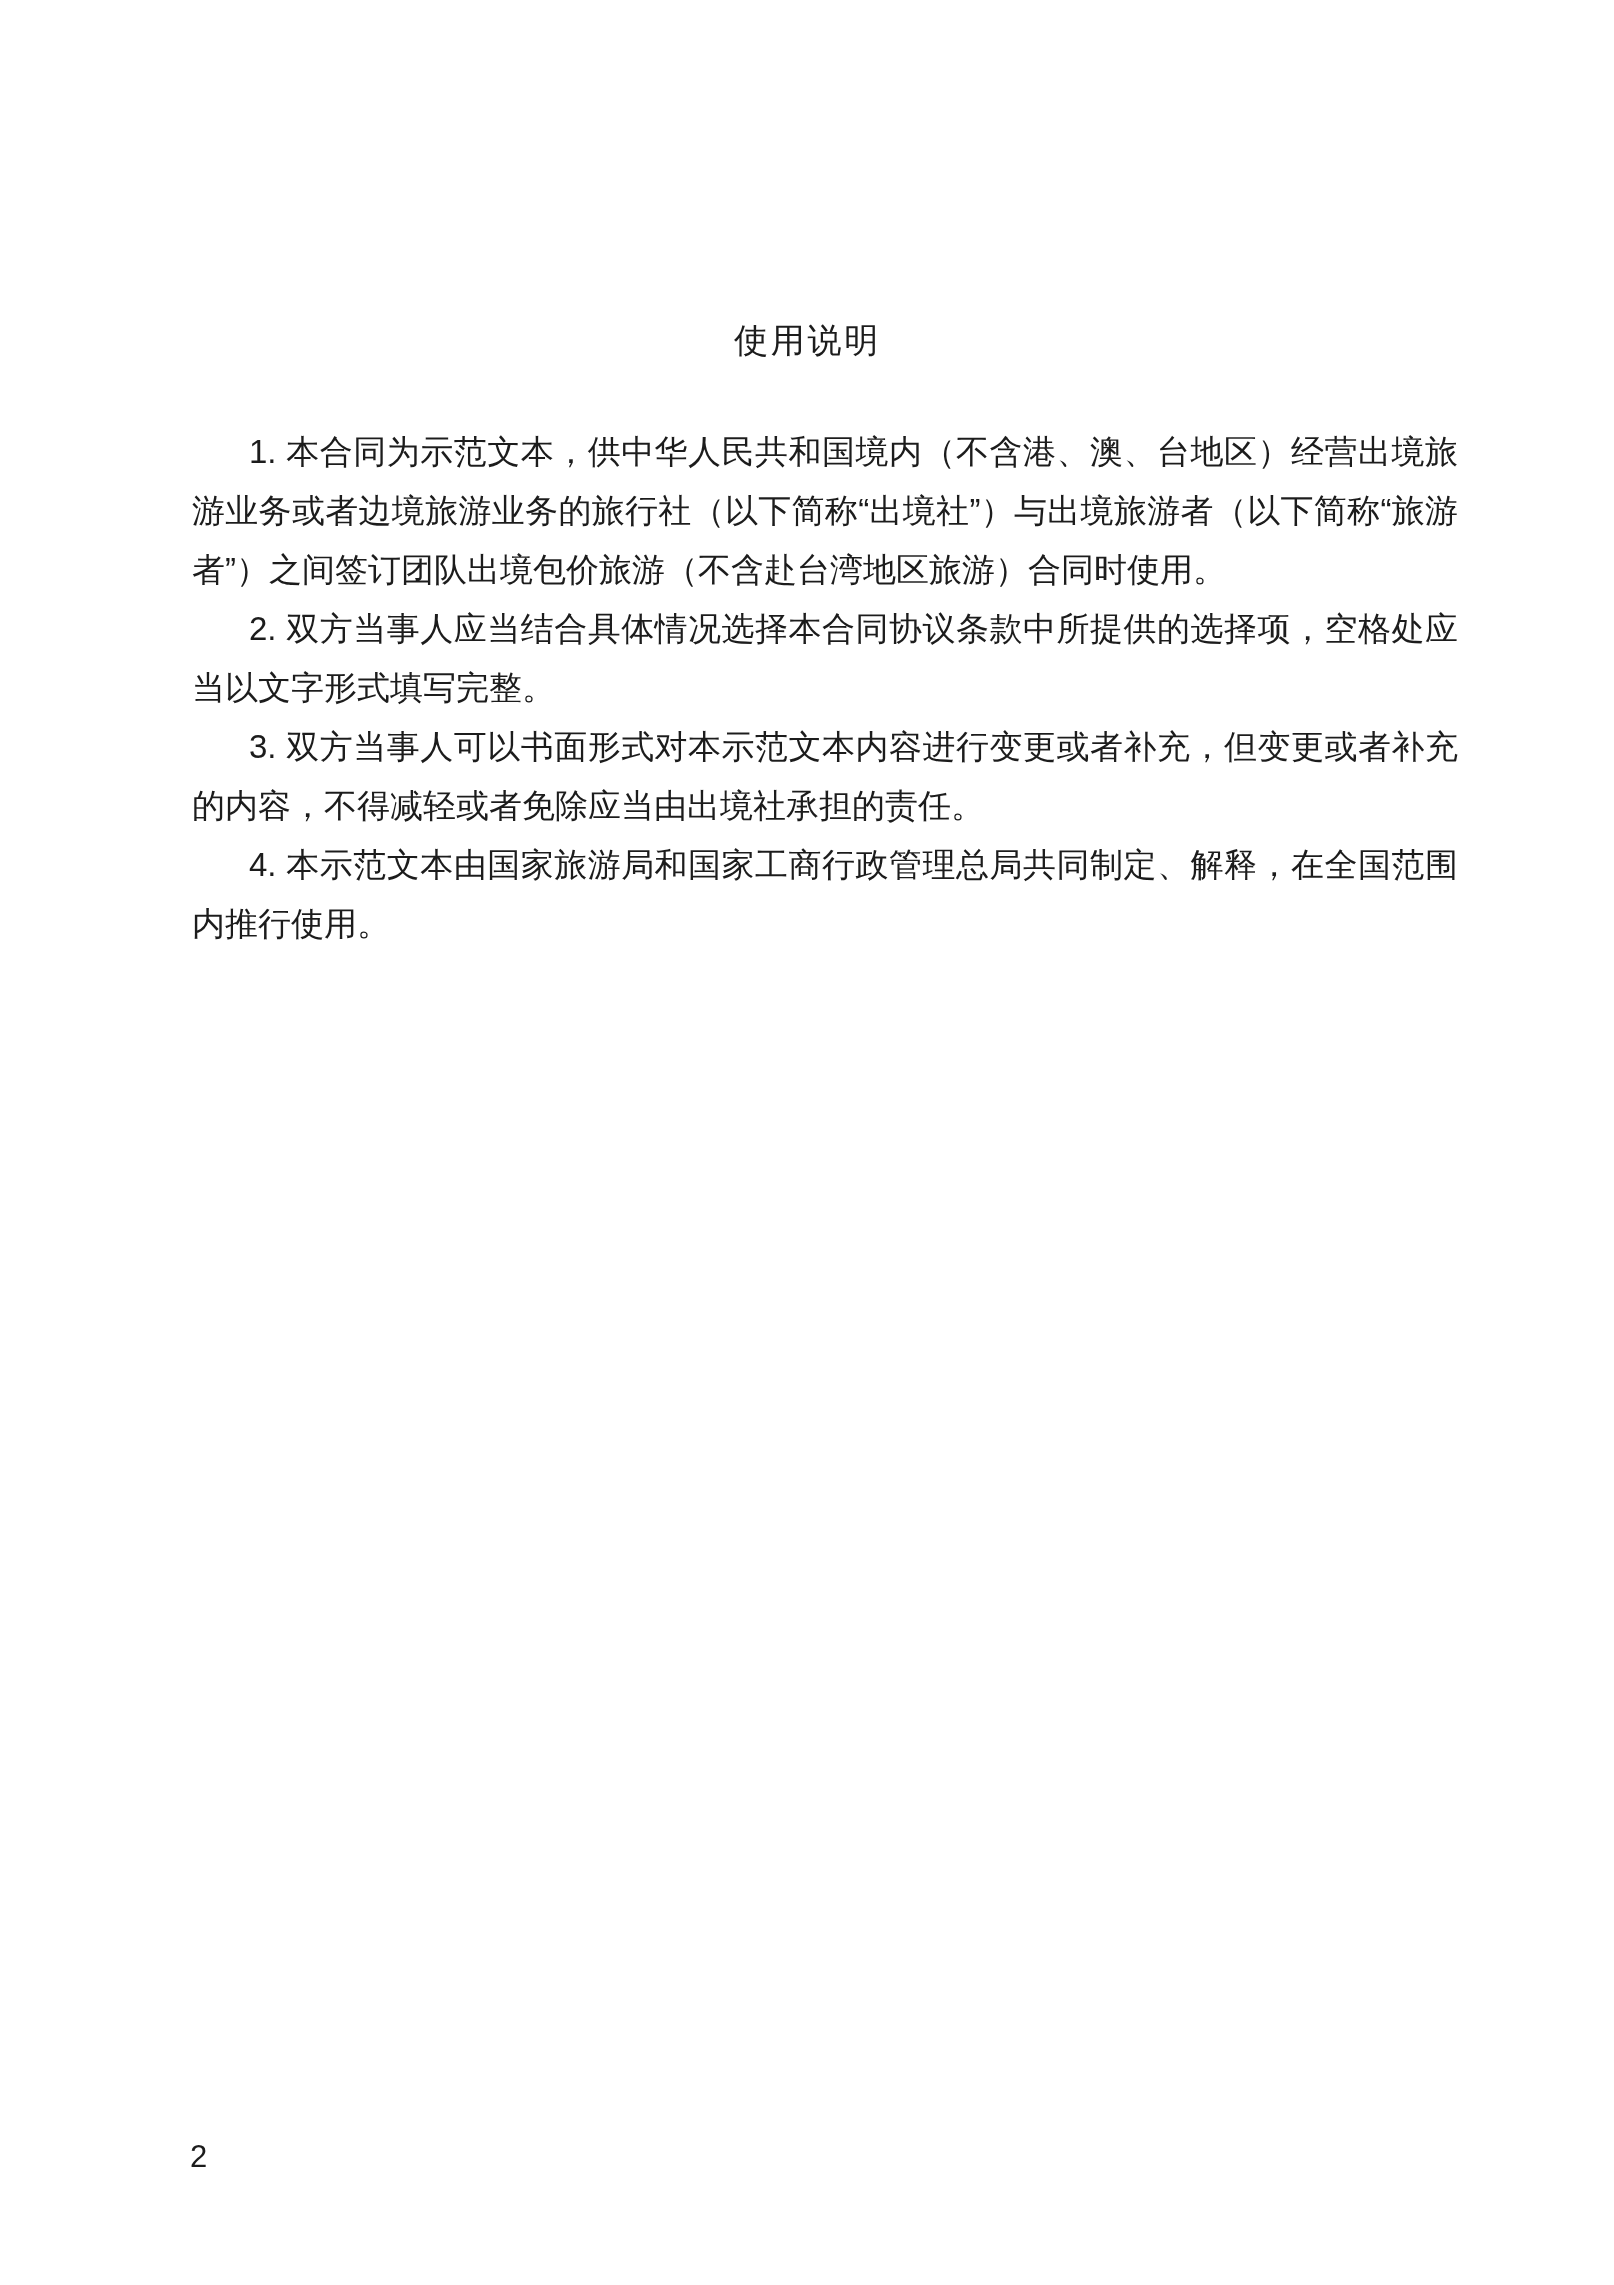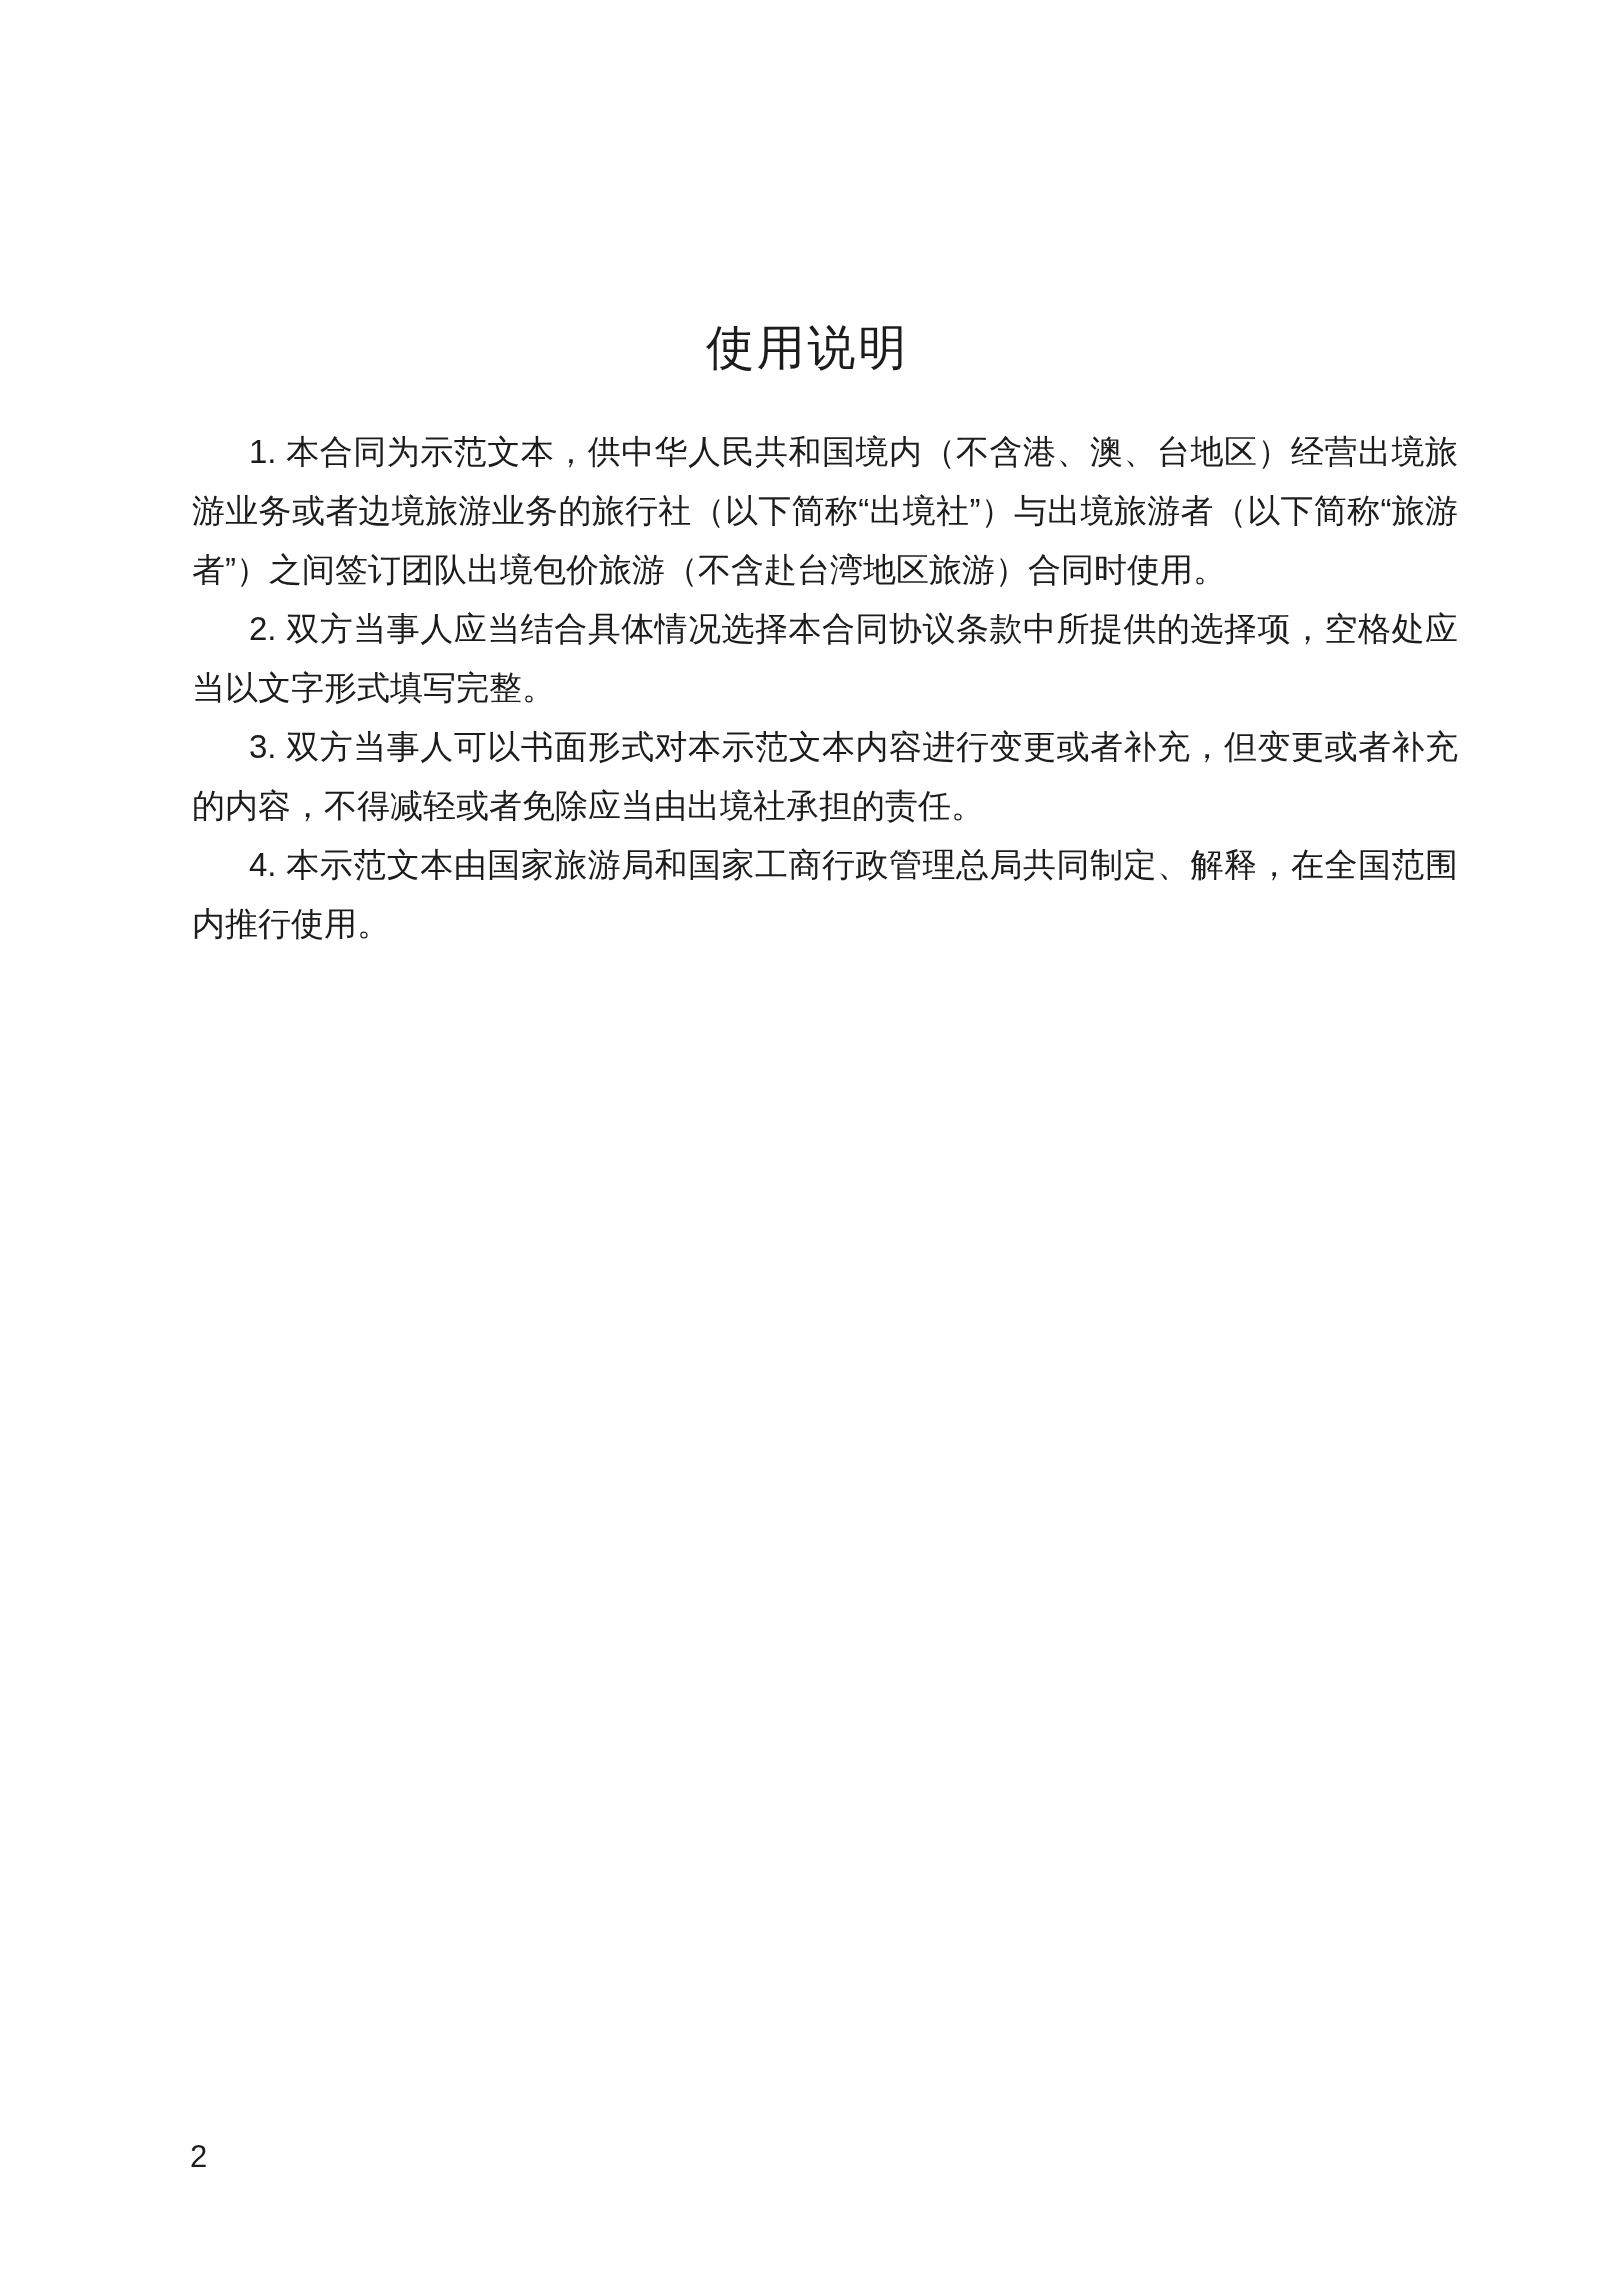--- a/index.html
+++ b/index.html
@@ -21,21 +21,21 @@
       inset: 0;
       background: #ffffff;
     }
     .title {
       position: absolute;
       top: 322px;
       left: 0;
       width: 100%;
       margin: 0;
       text-align: center;
-      font-size: 48px;
+      font-size: 34px;
       font-weight: 400;
       letter-spacing: 2.7px;
       line-height: 1.1;
       color: #1c1c1c;
     }
     .content {
       position: absolute;
       top: 422px;
       left: 192px;
       width: 1266px;

